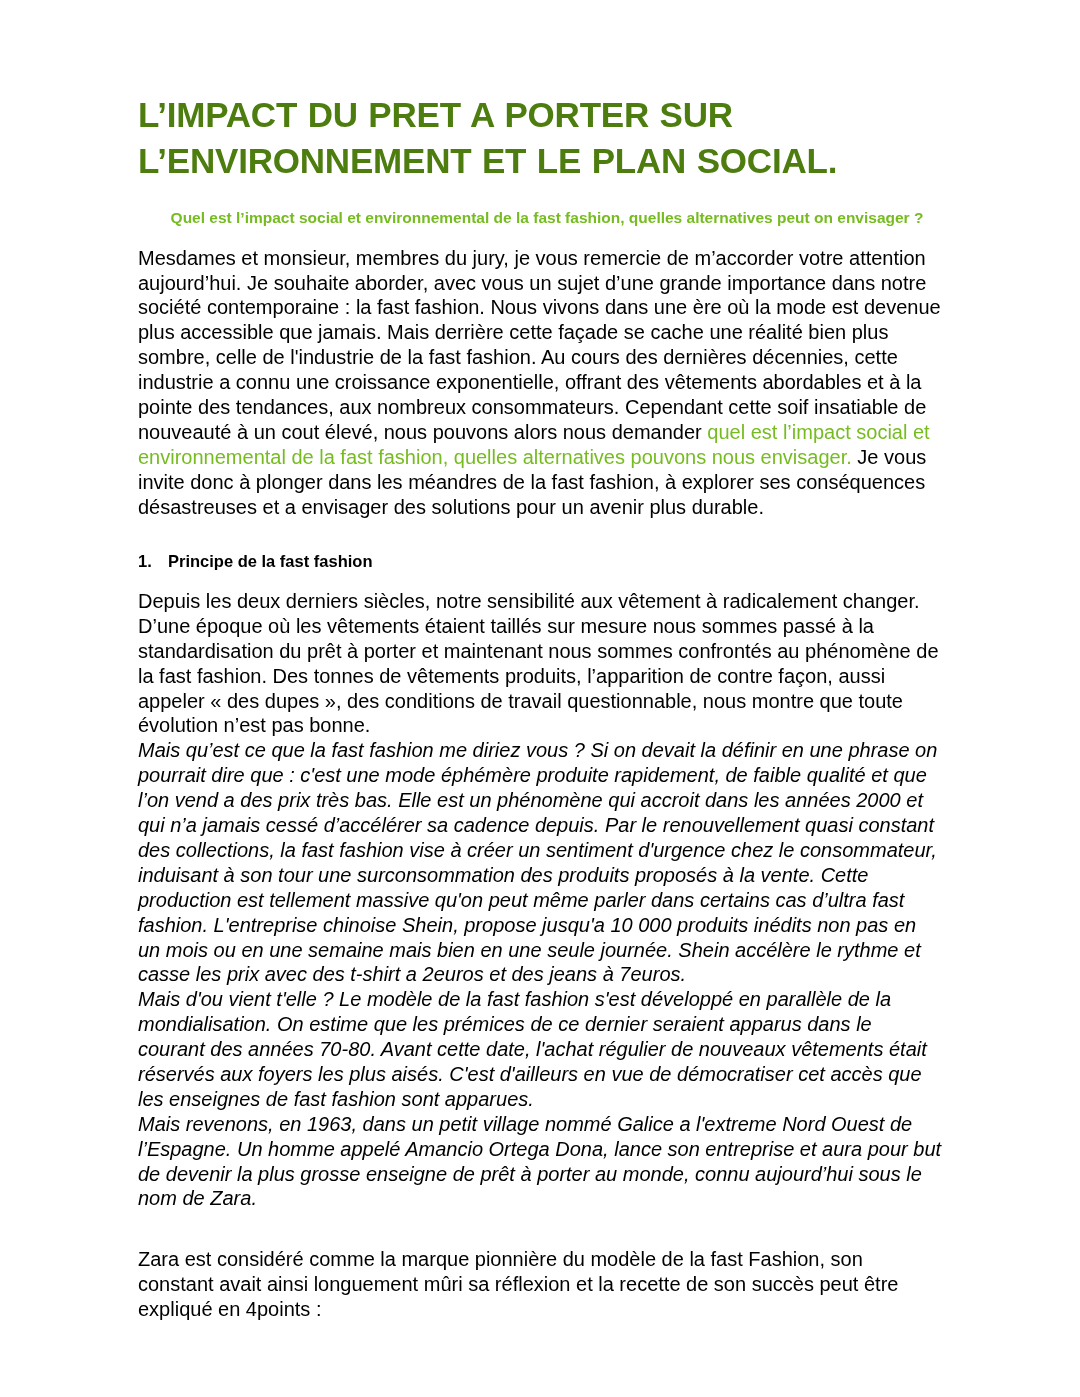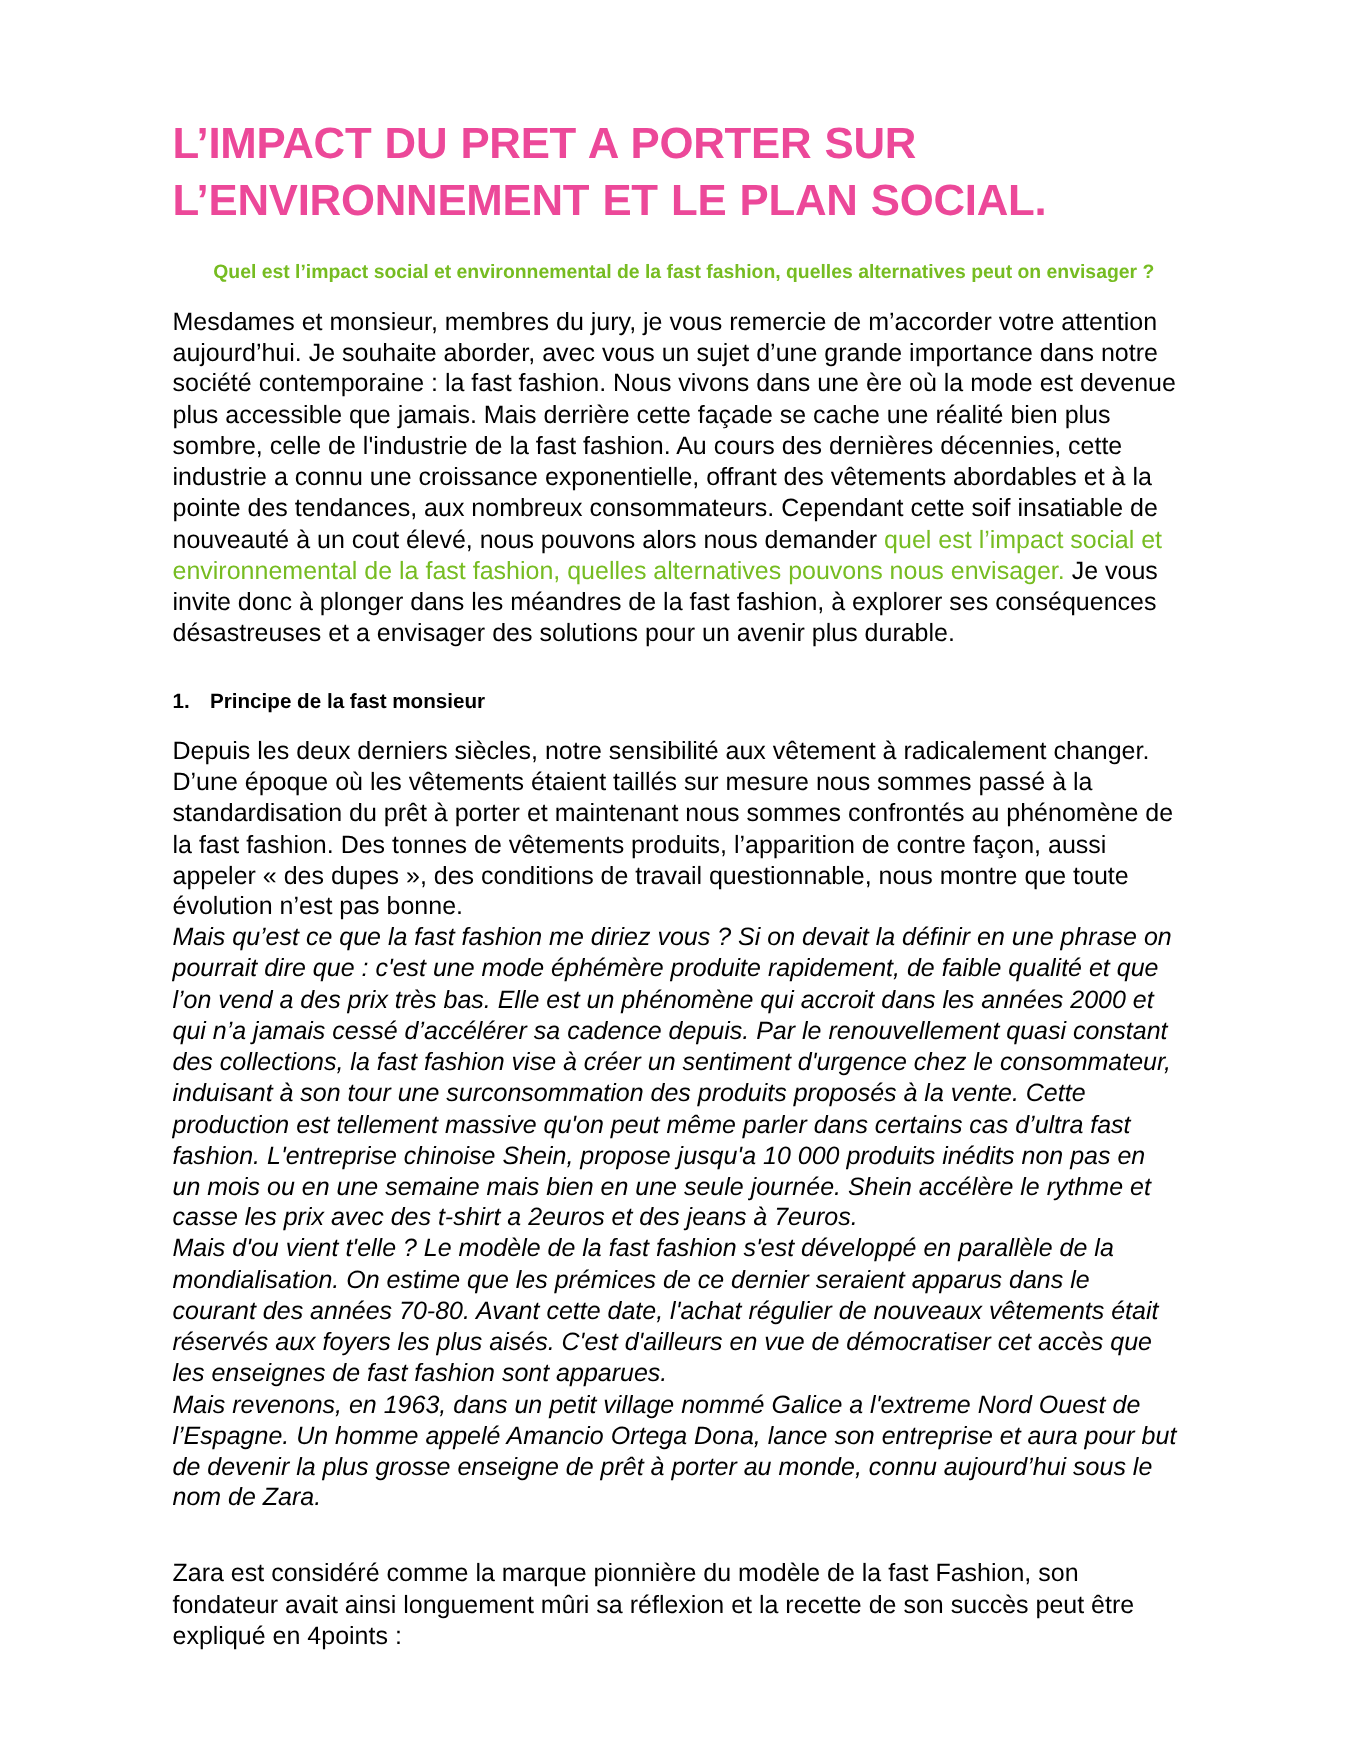--- a/index.html
+++ b/index.html
@@ -28,21 +28,21 @@
     width: 804px;
   }
 
   
   .doc-title {
     font-size: 35px;
     font-weight: 700;
     line-height: 1.30;
     letter-spacing: -0.2px;
     margin: 0 0 0 0;
-    color: #ec4899;
+    color: #4d7c0f;
     word-spacing: 1px;
   }
 
   
   .doc-subtitle {
     margin: 25px 0 0 14px;
     width: 790px;
     text-align: center;
     font-size: 15.5px;
     font-weight: 700;
@@ -98,25 +98,25 @@
 
     <h1 class="doc-title">L’IMPACT DU PRET A PORTER SUR L’ENVIRONNEMENT ET LE PLAN SOCIAL.</h1>
 
     <div class="doc-subtitle">Quel est l’impact social et environnemental de la fast fashion, quelles alternatives peut on envisager ?</div>
 
 
     <p class="body"><span>Mesdames et monsieur, membres du jury,  je vous remercie de m’accorder votre attention aujourd’hui. Je souhaite aborder, avec vous un sujet d’une grande importance dans notre société contemporaine : la fast fashion. Nous vivons dans une ère où la mode est devenue plus accessible que jamais. Mais derrière cette façade se cache une réalité bien plus sombre, celle de l'industrie de la fast fashion. Au cours des dernières décennies, cette industrie a connu une croissance exponentielle, offrant des vêtements abordables et à la pointe des tendances, aux nombreux consommateurs. Cependant cette soif insatiable de nouveauté à un cout élevé, nous pouvons alors nous demander </span><span class="hl-green">quel est l’impact social et environnemental de la fast fashion, quelles alternatives pouvons nous envisager.</span><span> Je vous invite donc à plonger dans les méandres de la fast fashion, à explorer ses conséquences désastreuses et a envisager des solutions pour un avenir plus durable.</span></p>
 
     <div class="section-heading numbered-heading">
       <span class="num">1.</span>
-      <span>Principe de la fast monsieur</span>
+      <span>Principe de la fast fashion</span>
     </div>
 
     <p class="body">Depuis les deux derniers siècles, notre sensibilité aux vêtement à radicalement changer. D’une époque où les vêtements étaient taillés sur mesure nous sommes passé à la standardisation du prêt à porter et maintenant nous sommes confrontés au phénomène de la fast fashion. Des tonnes de vêtements produits, l’apparition de contre façon, aussi appeler « des dupes », des conditions de travail questionnable, nous montre que toute évolution n’est pas bonne.</p>
 
     <p class="body tight">Mais qu’est ce que la fast fashion me diriez vous ? Si on devait la définir en une phrase on pourrait dire que : c'est une mode éphémère produite rapidement, de faible qualité et que l’on vend a des prix très bas. Elle est un phénomène  qui accroit dans les années 2000 et qui n’a jamais cessé d’accélérer sa cadence depuis. Par le renouvellement quasi constant des collections, la fast fashion vise à créer un sentiment d'urgence chez le consommateur, induisant à son tour une surconsommation des produits proposés à la vente. Cette production est tellement massive qu'on peut même parler dans certains cas d’ultra fast fashion. L'entreprise chinoise Shein, propose jusqu'a 10 000 produits inédits non pas en un mois ou en une semaine mais bien en une seule journée. Shein accélère le rythme et casse les prix avec des t-shirt a 2euros et des jeans à 7euros.</p>
 
     <p class="body tight"><span>Mais d'ou vient t'elle ? Le modèle de la fast fashion s'est développé en parallèle de la mondialisation. On estime que les prémices de ce dernier seraient apparus dans le courant des années 70-80. Avant cette date, l'achat régulier de nouveaux vêtements était réservés aux foyers les plus aisés. C'est d'ailleurs en vue de démocratiser cet accès que les enseignes de fast fashion sont apparues.</span><br><span>Mais revenons, en 1963, dans un petit village nommé Galice a l'extreme Nord Ouest de l’Espagne. Un homme appelé Amancio Ortega Dona, lance son entreprise et aura pour but de devenir la plus grosse enseigne de prêt à porter au monde, connu aujourd’hui sous le nom de Zara.</span></p>
 
-    <p class="body gap-lg">Zara est considéré comme la marque pionnière du modèle de la fast Fashion, son fondateur avait ainsi longuement mûri sa réflexion et la recette de son succès peut être expliqué en 4points :</p>
+    <p class="body gap-lg">Zara est considéré comme la marque pionnière du modèle de la fast Fashion, son constant avait ainsi longuement mûri sa réflexion et la recette de son succès peut être expliqué en 4points :</p>
 
   </div>
 </div>
 
 </body></html>

